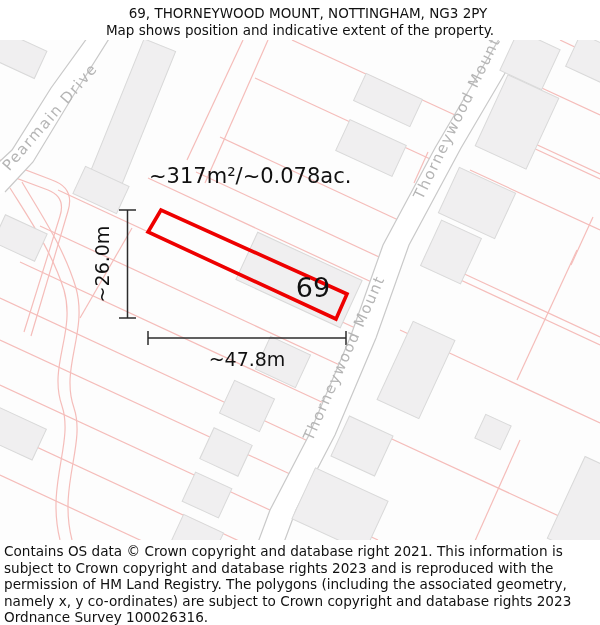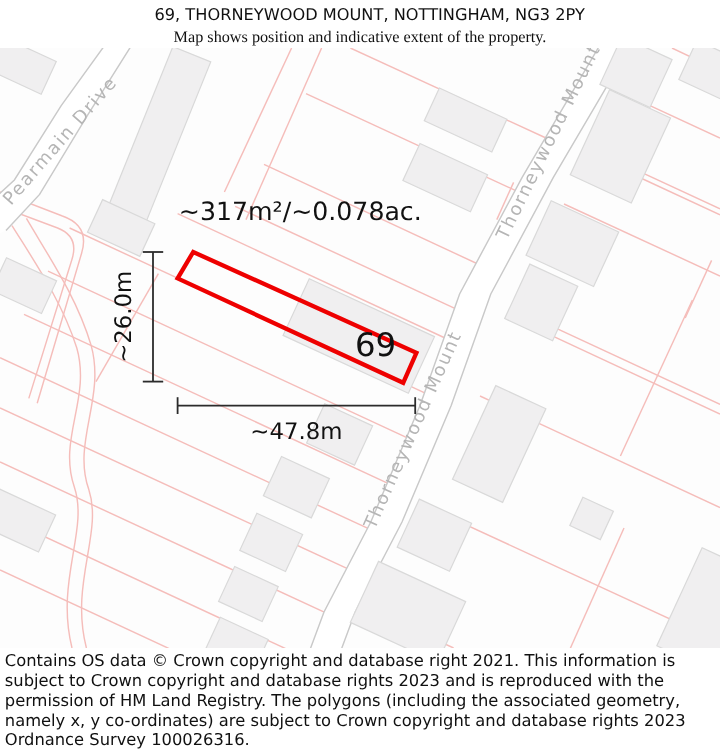--- a/index.html
+++ b/index.html
@@ -1,19 +1,19 @@
 <!DOCTYPE html>
 <html><head>
 <meta charset="utf-8">
 <style>
   html,body{margin:0;padding:0;background:#ffffff;}
   body{width:600px;height:625px;overflow:hidden;font-family:"DejaVu Sans","Liberation Sans",sans-serif;color:#000;}
   .header{height:40px;text-align:center;padding-top:5px;box-sizing:border-box;}
   .header .title{font-size:13.5px;line-height:17px;color:#111;margin-left:16px;}
-  .header .subtitle{font-size:13.5px;line-height:17px;color:#111;font-family:Liberation Serif, serif;}
+  .header .subtitle{font-size:13.5px;line-height:17px;color:#111;}
   .map-wrap{width:600px;height:500px;position:relative;background:#fdfdfd;}
   svg{display:block;}
   .parcel{stroke:#f5bdba;stroke-width:1.2;fill:none;}
   .bldg{fill:#f0eff0;stroke:#d9d9d9;stroke-width:1;}
   .roadfill{fill:#ffffff;stroke:none;}
   .roadedge{stroke:#c9c9c9;stroke-width:1.2;fill:none;}
   .prop{fill:none;stroke:#ee0000;stroke-width:3.6;stroke-linejoin:miter;}
   .dim{stroke:#2b2b2b;stroke-width:1.5;fill:none;}
   .dimlabel{font-size:19px;fill:#111;}
   .arealabel{font-size:21px;fill:#111;}

